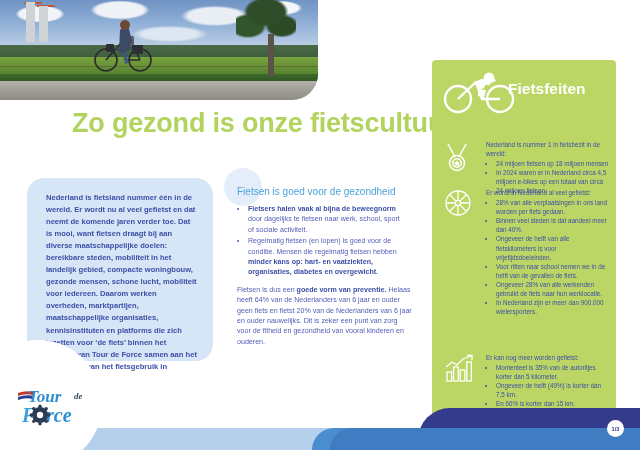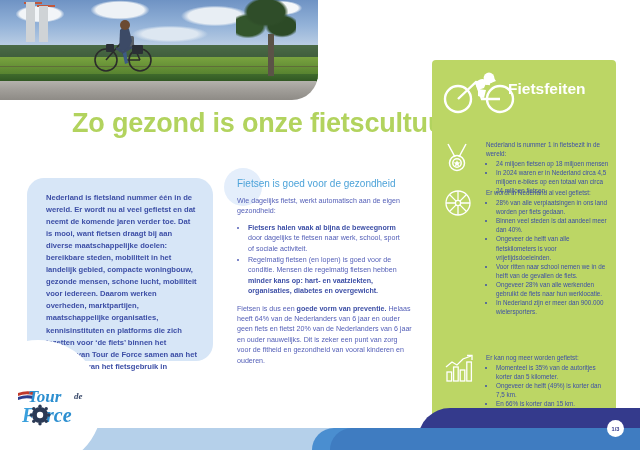--- a/index.html
+++ b/index.html
@@ -71,21 +71,21 @@
     position:absolute;left:27px;top:178px;width:186px;height:183px;
     background:#d7e6f7;border-radius:17px;
   }
   .blue-card .body{
     position:absolute;left:19px;top:14px;right:16px;
     font-size:7.6px;line-height:12.05px;font-weight:bold;color:#3d4fa6;
   }
 
   
   .mid{position:absolute;left:237px;top:178px;width:176px;color:#4a55b4;}
-  .mid h2{margin:0 0 7px 0;font-size:10px;font-weight:normal;color:#4da3d9;}
+  .mid h2{margin:8px 0 7px 0;font-size:10px;font-weight:normal;color:#4da3d9;}
   .mid p{margin:0 0 6px 0;font-size:7.1px;line-height:10.4px;color:#5560b8;}
   .mid ul{margin:0 0 7px 0;padding:0 0 0 11px;}
   .mid li{font-size:7.1px;line-height:10.4px;color:#5560b8;margin:0 8px 1px 0;}
   .mid li::marker{color:#5560b8;}
   .mid b{font-weight:bold;color:#3d4fa6;}
 
   
   .green{
     position:absolute;left:432px;top:32px;width:184px;height:376px;
     background:#bcd665;border-radius:4px;margin-top:28px;
@@ -174,21 +174,20 @@
   <div class="main-title">Zo gezond is onze fietscultuur</div>
 
   <div class="soft-circle"></div>
 
   <div class="blue-card">
     <div class="body">Nederland is fietsland nummer één in de wereld. Er wordt nu al veel gefietst en dat neemt de komende jaren verder toe. Dat is mooi, want fietsen draagt bij aan diverse maatschappelijke doelen: bereikbare steden, mobiliteit in het landelijk gebied, compacte woningbouw, gezonde mensen, schone lucht, mobiliteit voor iedereen. Daarom werken overheden, marktpartijen, maatschappelijke organisaties, kennisinstituten en platforms die zich inzetten voor ‘de fiets’ binnen het netwerk van Tour de Force samen aan het stimuleren van het fietsgebruik in Nederland.</div>
   </div>
 
   <div class="mid">
     <h2>Fietsen is goed voor de gezondheid</h2>
-    <p>Wie dagelijks fietst, werkt automatisch aan de eigen gezondheid:</p>
     <ul>
       <li><b>Fietsers halen vaak al bijna de beweegnorm</b><span> door dagelijks te fietsen naar werk, school, sport of sociale activiteit.</span></li>
       <li><span>Regelmatig fietsen (en lopen) is goed voor de conditie. Mensen die regelmatig fietsen hebben </span><b>minder kans op: hart- en vaatziekten, organisaties, diabetes en overgewicht.</b></li>
     </ul>
     <p><span>Fietsen is dus een </span><b>goede vorm van preventie.</b><span> Helaas heeft 64% van de Nederlanders van 6 jaar en ouder geen fiets en fietst 20% van de Nederlanders van 6 jaar en ouder nauwelijks. Dit is zeker een punt van zorg voor de fitheid en gezondheid van vooral kinderen en ouderen.</span></p>
   </div>
 
   <div class="green">
 
     <svg class="green-head" viewBox="0 0 164 42">

